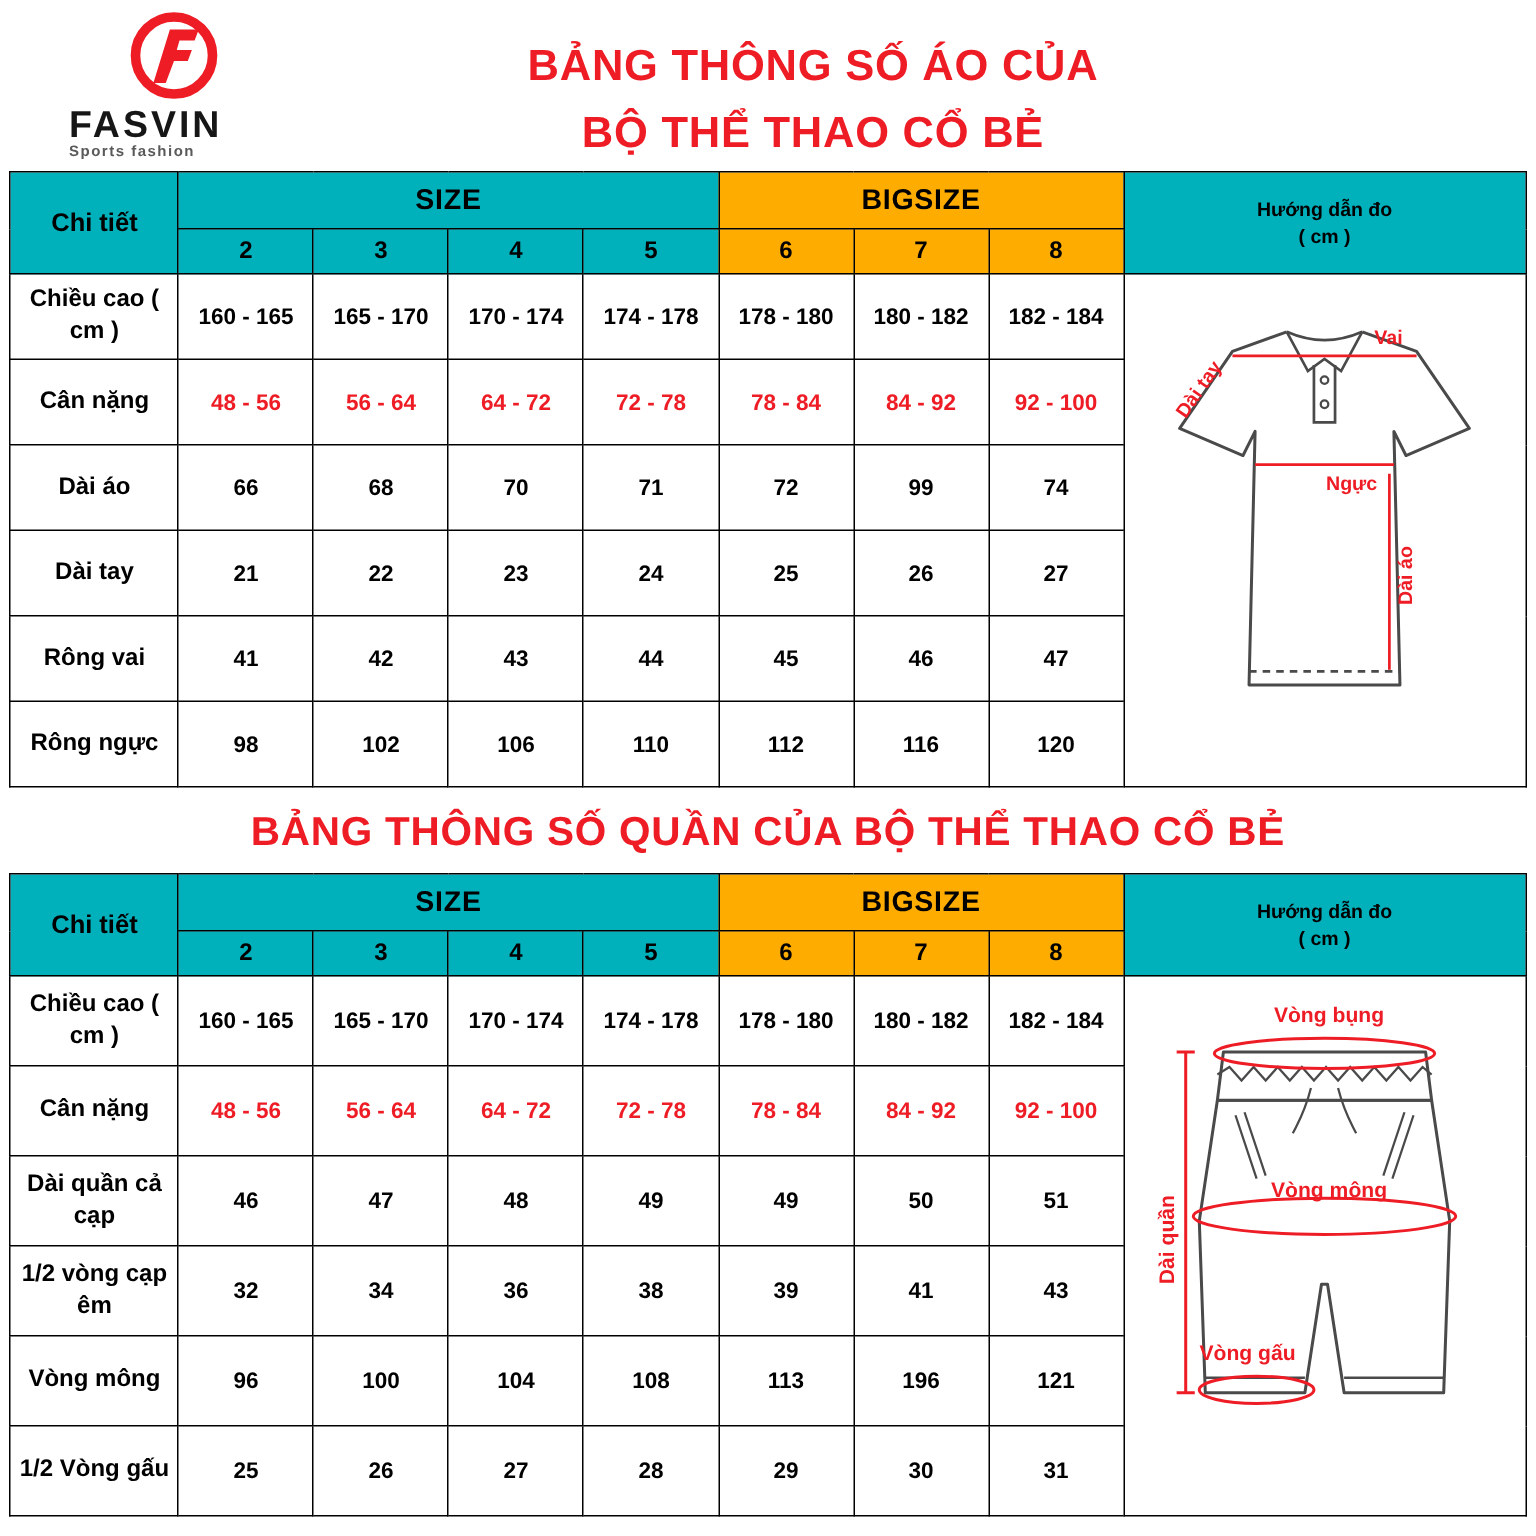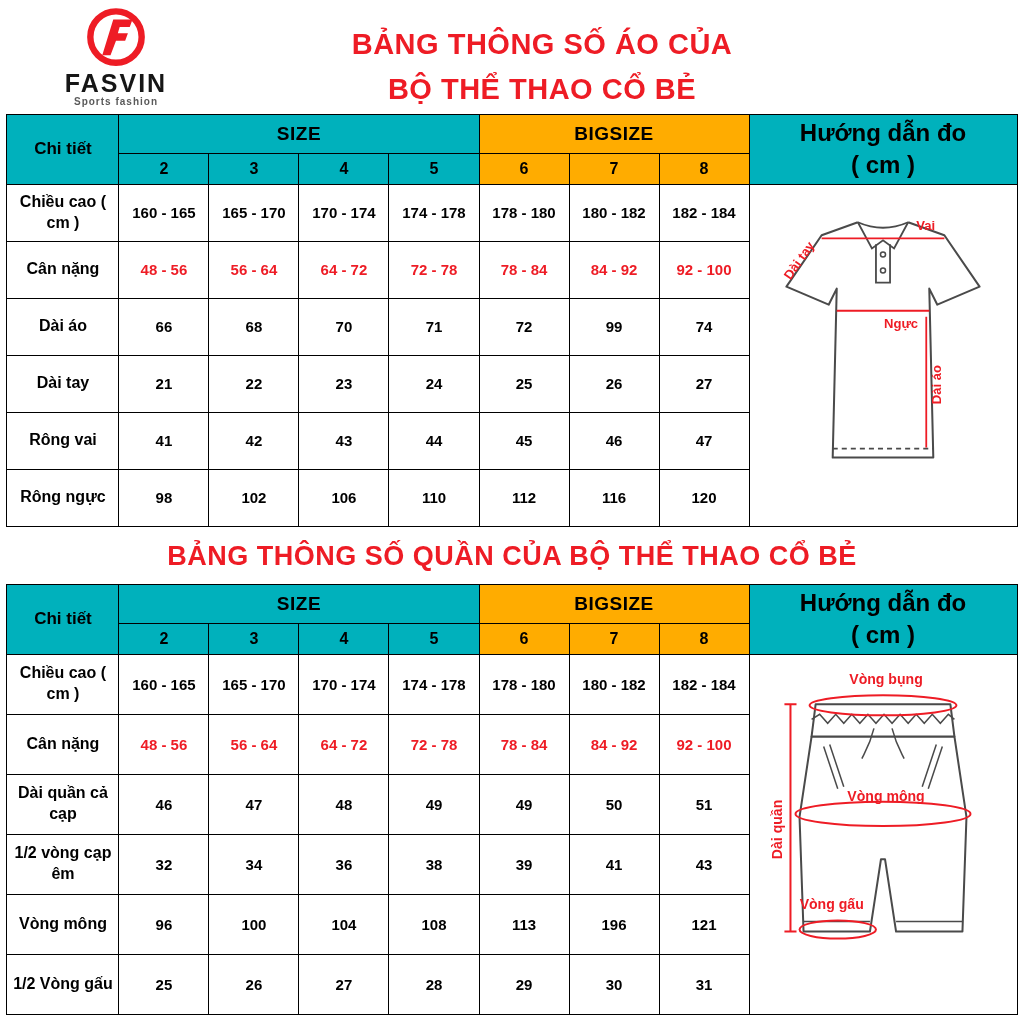--- a/index.html
+++ b/index.html
@@ -5,41 +5,41 @@
   * { margin:0; padding:0; box-sizing:border-box; }
   html,body { background:#ffffff; }
   body {
     width:1024px; height:1024px; overflow:hidden;
     font-family:"Liberation Sans", sans-serif; color:#000;
   }
   .page { position:relative; width:1024px; height:1024px; background:#fff; }
 
   
   .hdr { position:relative; height:114px; }
-  .logo { position:absolute; left:46px; top:4px; width:140px; text-align:center; }
+  .logo { position:absolute; left:46px; top:4px; width:140px; }
   .logo svg { display:block; margin:0 auto; }
   .logo-name { font-size:25px; font-weight:bold; letter-spacing:2px; color:#161616; line-height:1.05; }
   .logo-sub { font-size:10px; font-weight:bold; color:#5a5a5a; letter-spacing:1px; }
   .main-title { position:absolute; left:120px; right:60px; top:22px; text-align:center;
     color:#EE1C25; font-weight:bold; font-size:29px; line-height:1.55; letter-spacing:.5px; }
   .main-title span { display:block; }
 
   .section-title { text-align:center; color:#EE1C25; font-weight:bold; font-size:27px;
     letter-spacing:.5px; padding:14px 16px 12px; }
 
   
   table.spec { border-collapse:collapse; table-layout:fixed; margin:0 auto; width:1010px;padding-left:35px; }
   .spec th, .spec td { border:1.6px solid #000; text-align:center; vertical-align:middle;
     font-weight:bold; color:#000; padding:2px 3px; background:#fff; }
   .teal   { background:#00B1BC !important; }
   .orange { background:#FFAC00 !important; }
   tr.band th.bandcell { font-size:19px; letter-spacing:.5px; }
   tr.nums th { font-size:16px; }
   th.detail { font-size:17px; }
-  th.guide  { font-size:24px; line-height:1.35;margin-top:28px; }
+  th.guide  { font-size:13px; line-height:1.35;margin-top:28px; }
   th.guide .gline { display:block; }
   th.rowlabel { font-size:16px; line-height:1.3; }
   .spec td.val { font-size:15px; }
   tr.red-values td.val { color:#EE1C25; }
   td.diagram { padding:0; }
   td.diagram svg { display:block; margin:0 auto; }
   .t1 tr.band { height:38px; } .t1 tr.nums { height:30px; } .t1 tr.body { height:57px; }
   .t2 tr.band { height:38px; } .t2 tr.nums { height:30px; } .t2 tr.body { height:60px; }
 </style>
 </head>

